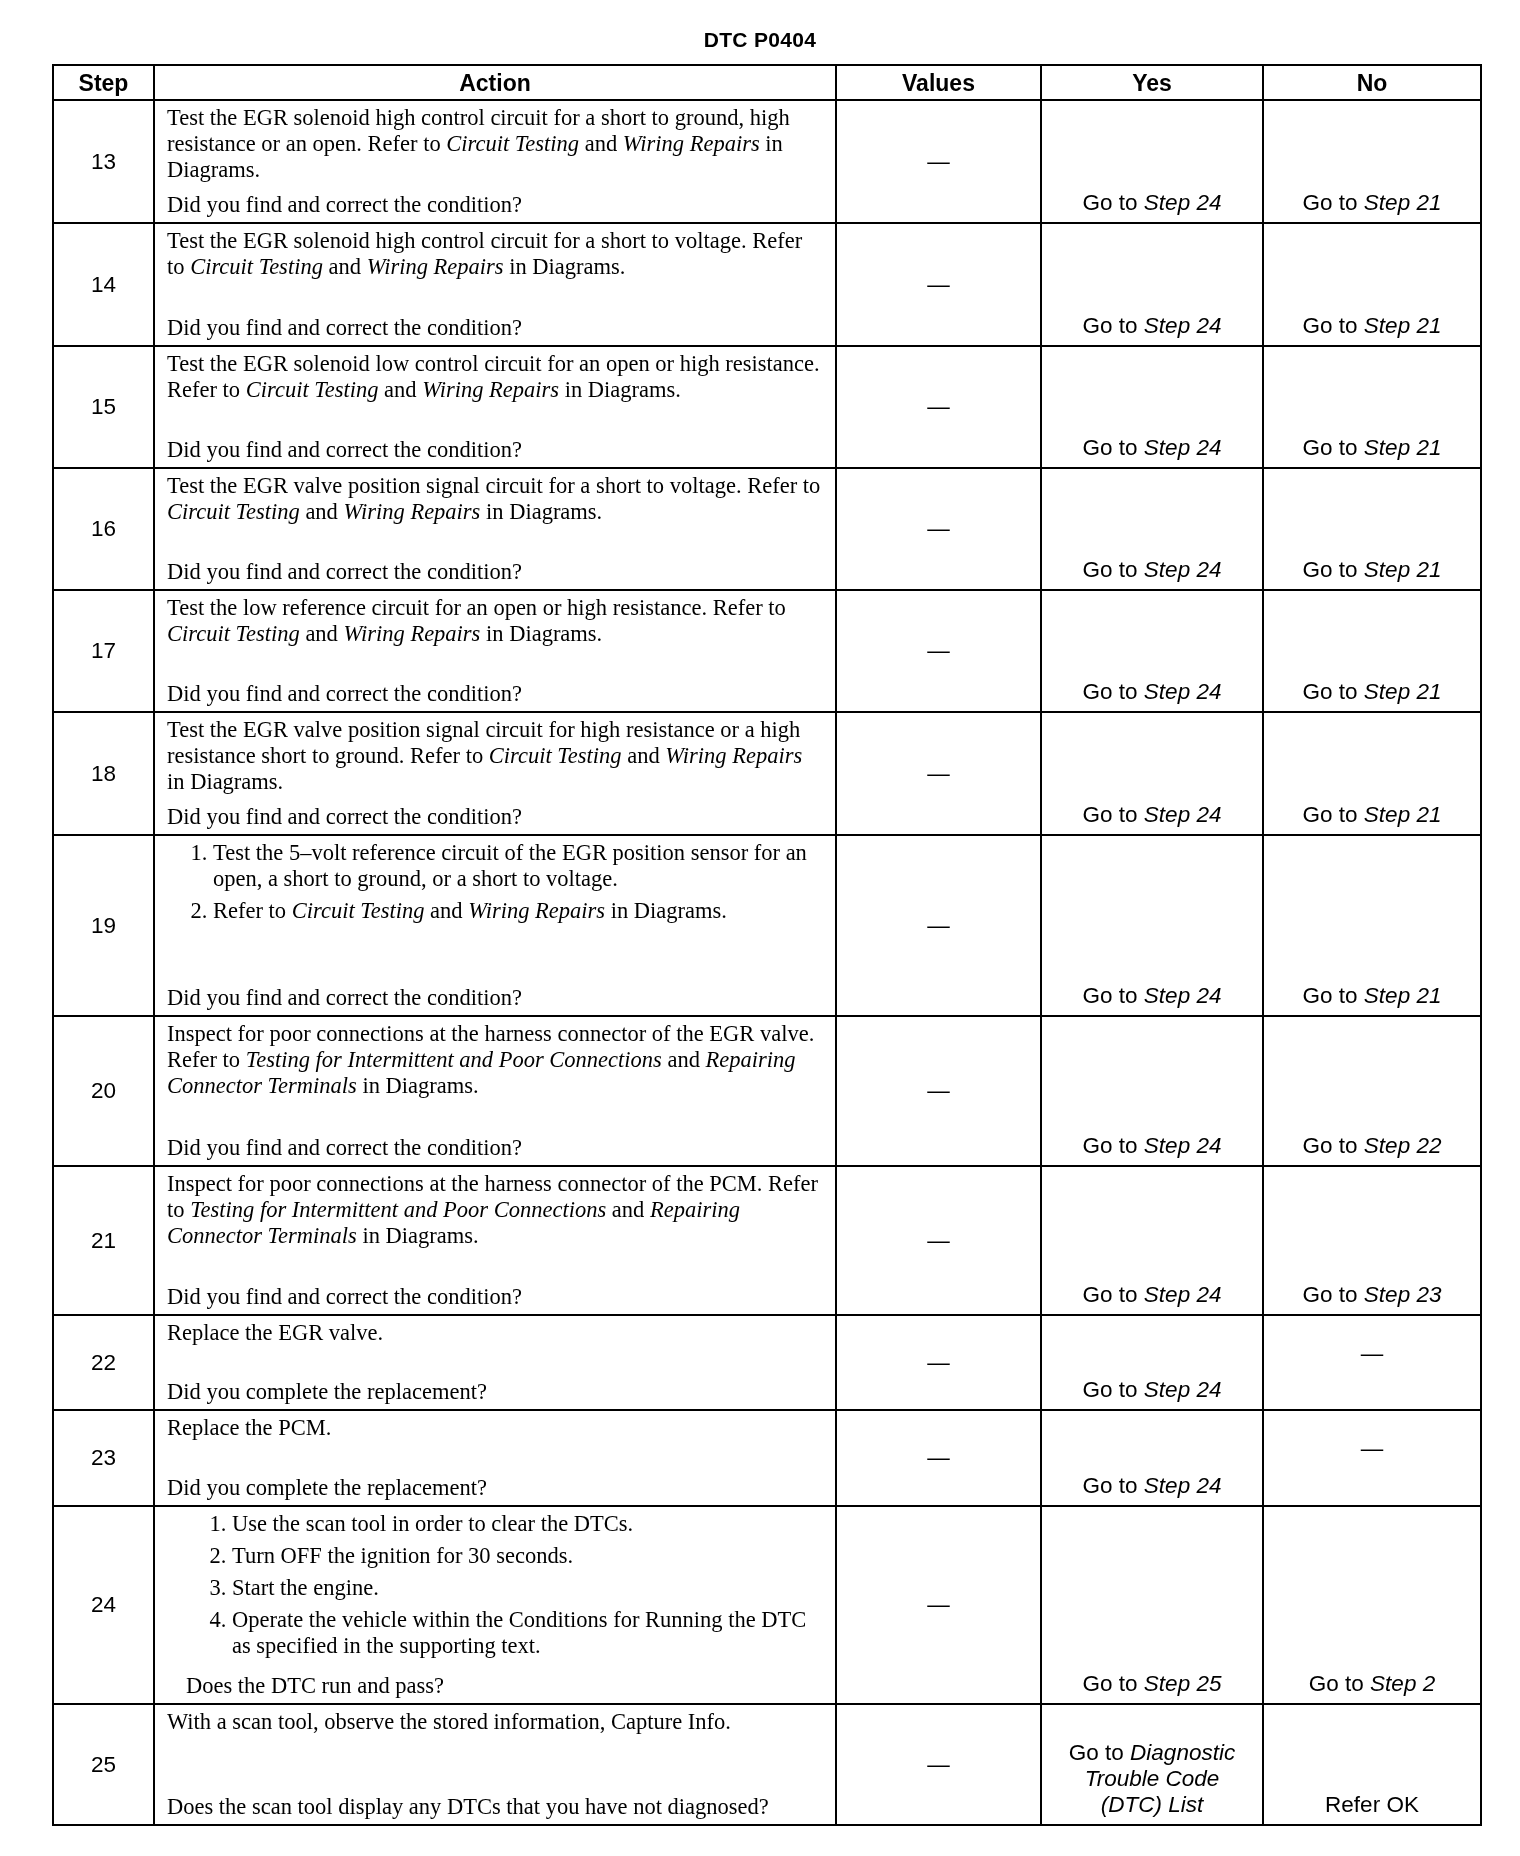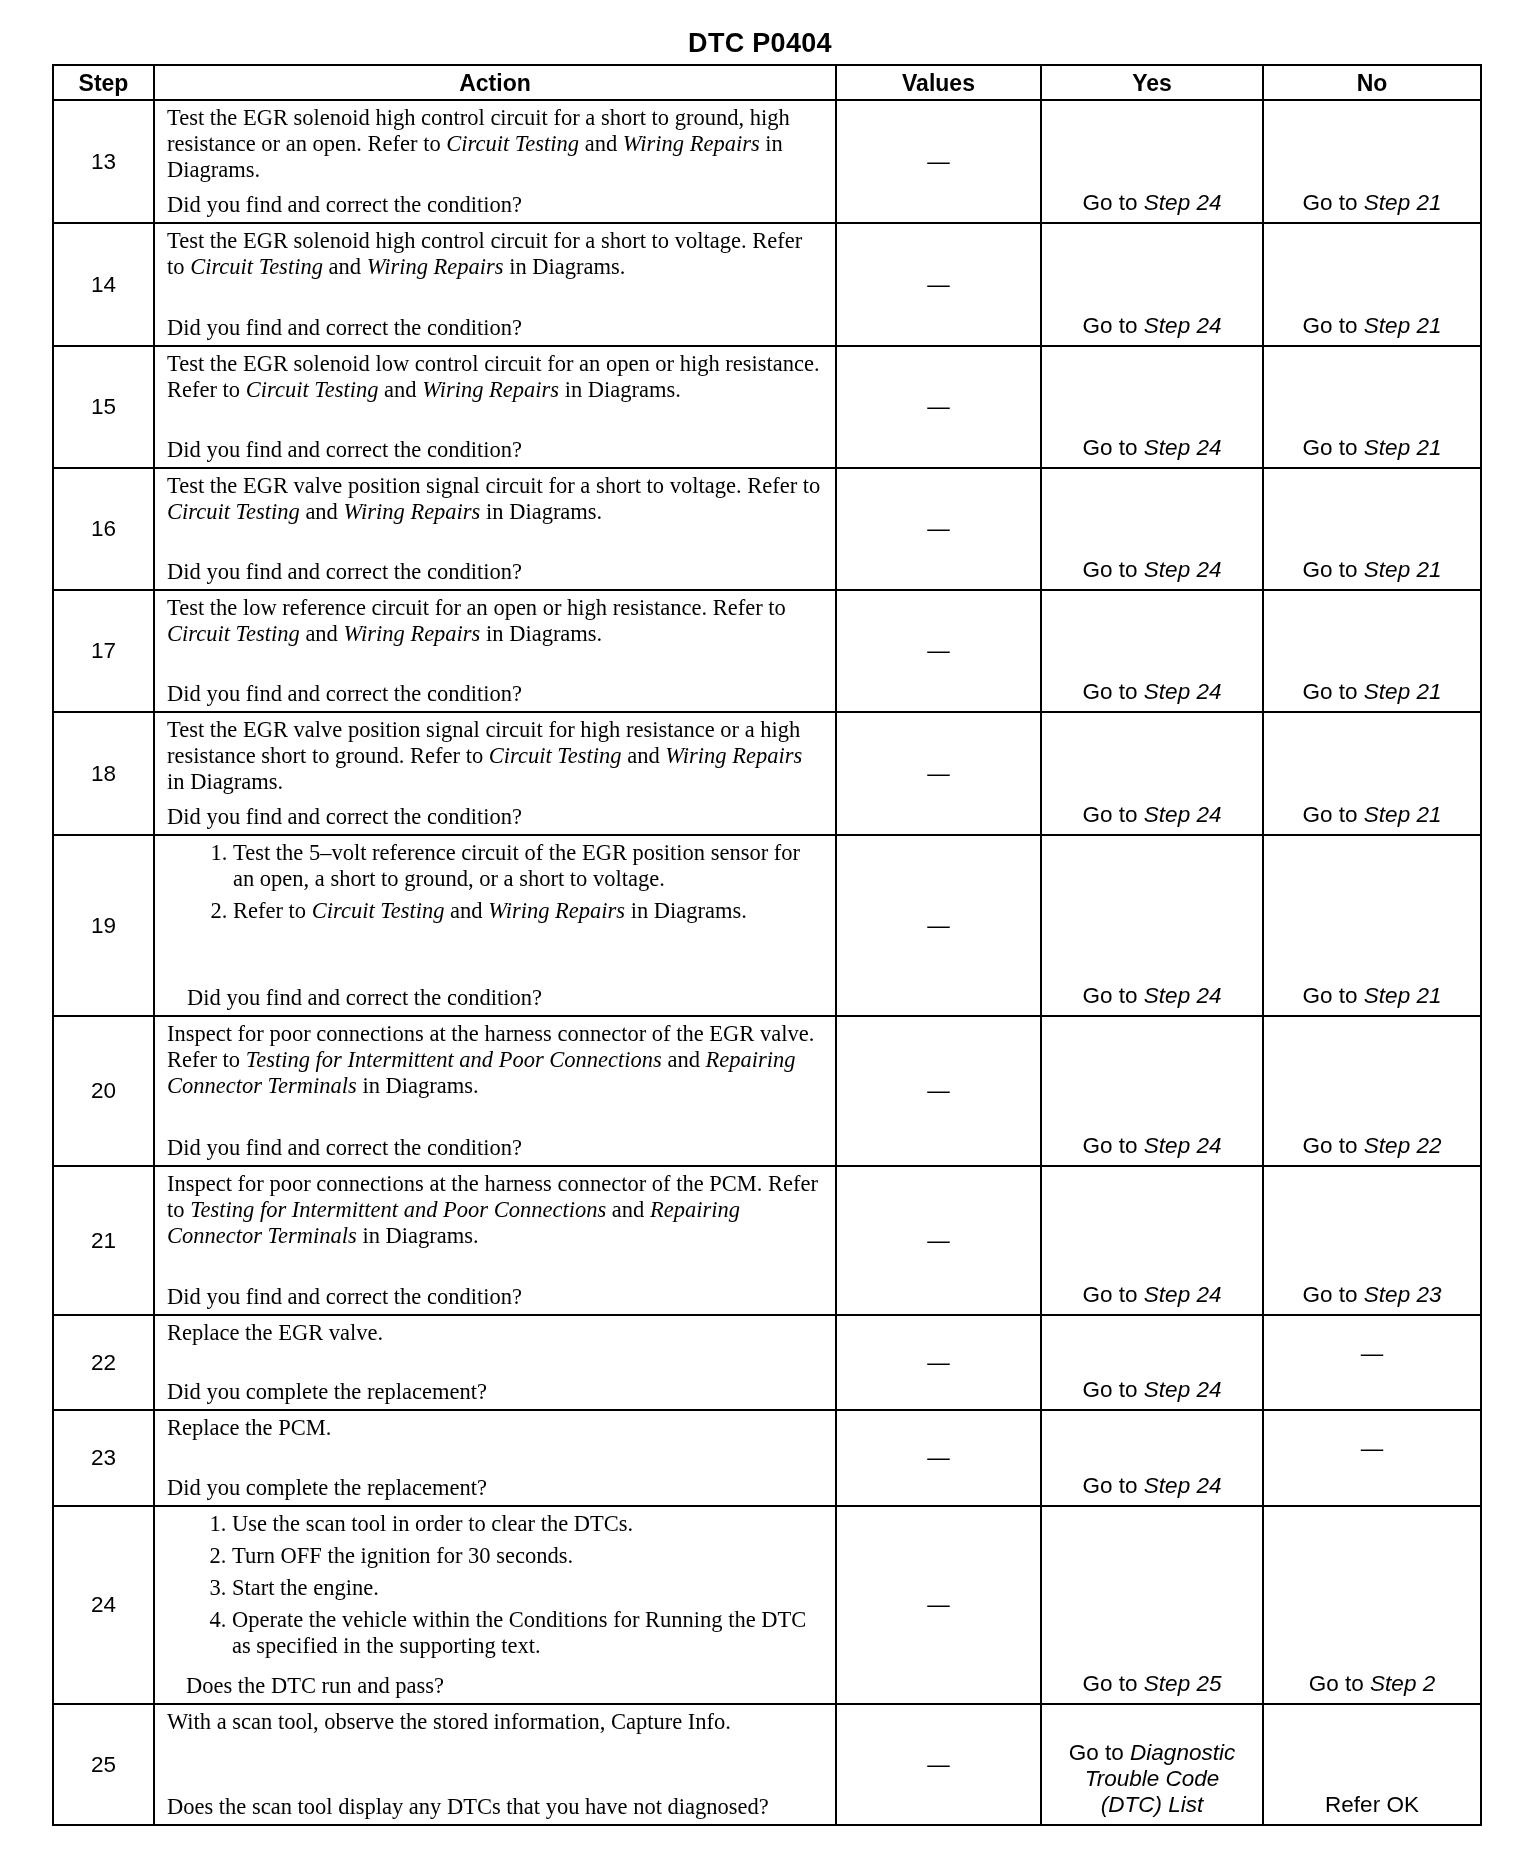--- a/index.html
+++ b/index.html
@@ -1,19 +1,19 @@
 <!DOCTYPE html>
 <html><head>
 <meta charset="utf-8">
 <style>
   html, body { margin:0; padding:0; background:#ffffff; }
   body { width:1520px; height:1856px; position:relative; overflow:hidden;
          font-family:"Liberation Sans", sans-serif; color:#000; }
   .title { position:absolute; left:0; width:1520px; top:28px; text-align:center;
-           font-weight:bold; font-size:27px; letter-spacing:0.3px; }
+           font-weight:bold; font-size:21px; letter-spacing:0.3px; }
   table.dtc { position:absolute; left:52px; top:64px; border-collapse:collapse;
               table-layout:fixed; width:1428px; }
   table.dtc td, table.dtc th { border:2.5px solid #000; padding:0; vertical-align:top; font-size:22.5px; line-height:26px; }
   table.dtc th { font-weight:bold; text-align:center; vertical-align:middle; height:33px; font-size:23px; }
   td.step { text-align:center; vertical-align:middle !important; }
   td.action { padding:4px 10px 4px 12px !important; position:relative;font-family:Liberation Serif, serif; }
   td.val { text-align:center; vertical-align:middle !important; font-size:24px; }
   td.yes, td.no { text-align:center; vertical-align:bottom !important; padding-bottom:6px !important; }
   td.no.dash { vertical-align:middle !important; padding-bottom:18px !important;}
   .cellwrap { display:flex; flex-direction:column; justify-content:space-between; height:100%; }
@@ -113,21 +113,21 @@
             <div class="q">Did you find and correct the condition?</div>
           </div>
         </td>
         <td class="val">—</td>
         <td class="yes"><span>Go to </span><i>Step 24</i></td>
         <td class="no"><span>Go to </span><i>Step 21</i></td>
       </tr>
       <tr style="height: 181px;">
         <td class="step">19</td>
         <td class="action">
-          <div class="cellwrap" style="height: 171px; margin-left: 20px;">
+          <div class="cellwrap" style="height: 171px;">
             <div>
               <ol class="steps">
                 <li><span>Test the 5–volt reference circuit of the EGR position sensor for an open, a short to ground, or a short to voltage.</span></li>
                 <li><span>Refer to </span><i>Circuit Testing</i><span> and </span><i>Wiring Repairs</i><span> in Diagrams.</span></li>
               </ol>
             </div>
             <div class="q">Did you find and correct the condition?</div>
           </div>
         </td>
         <td class="val">—</td>

